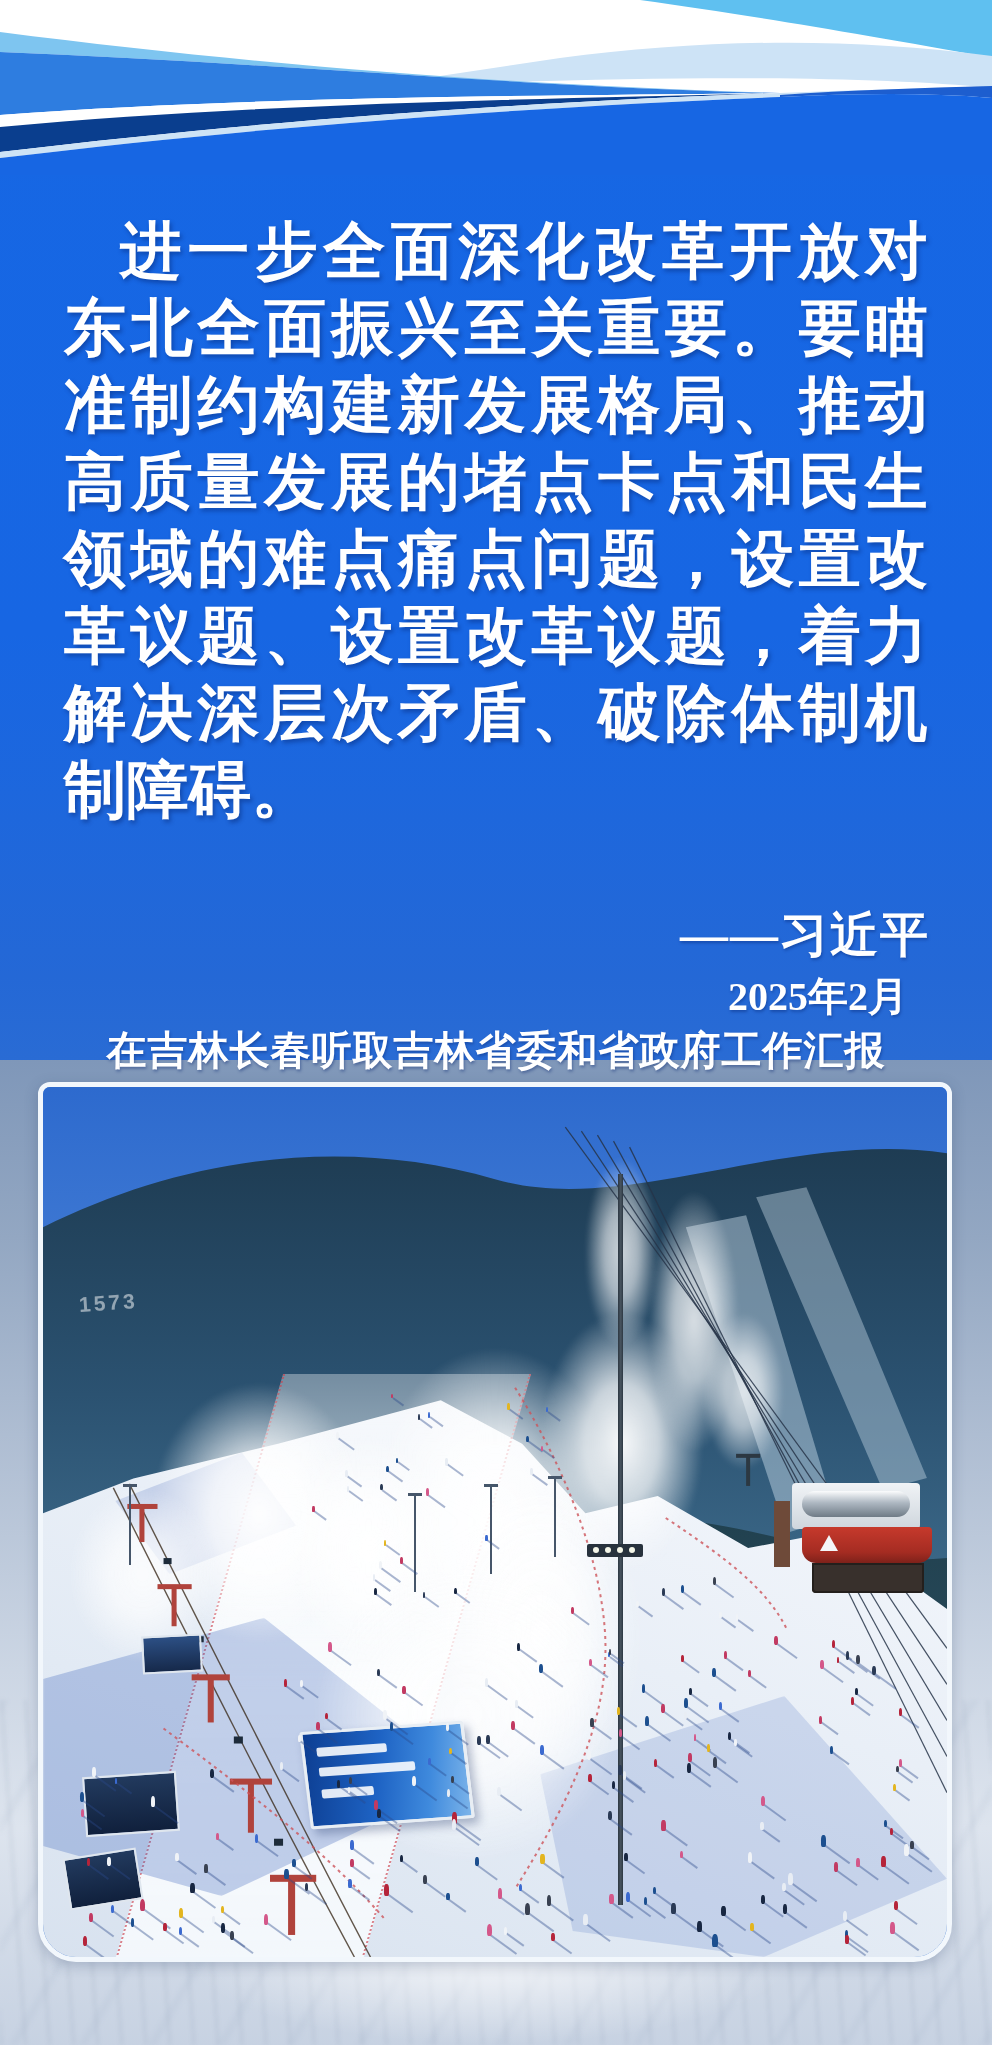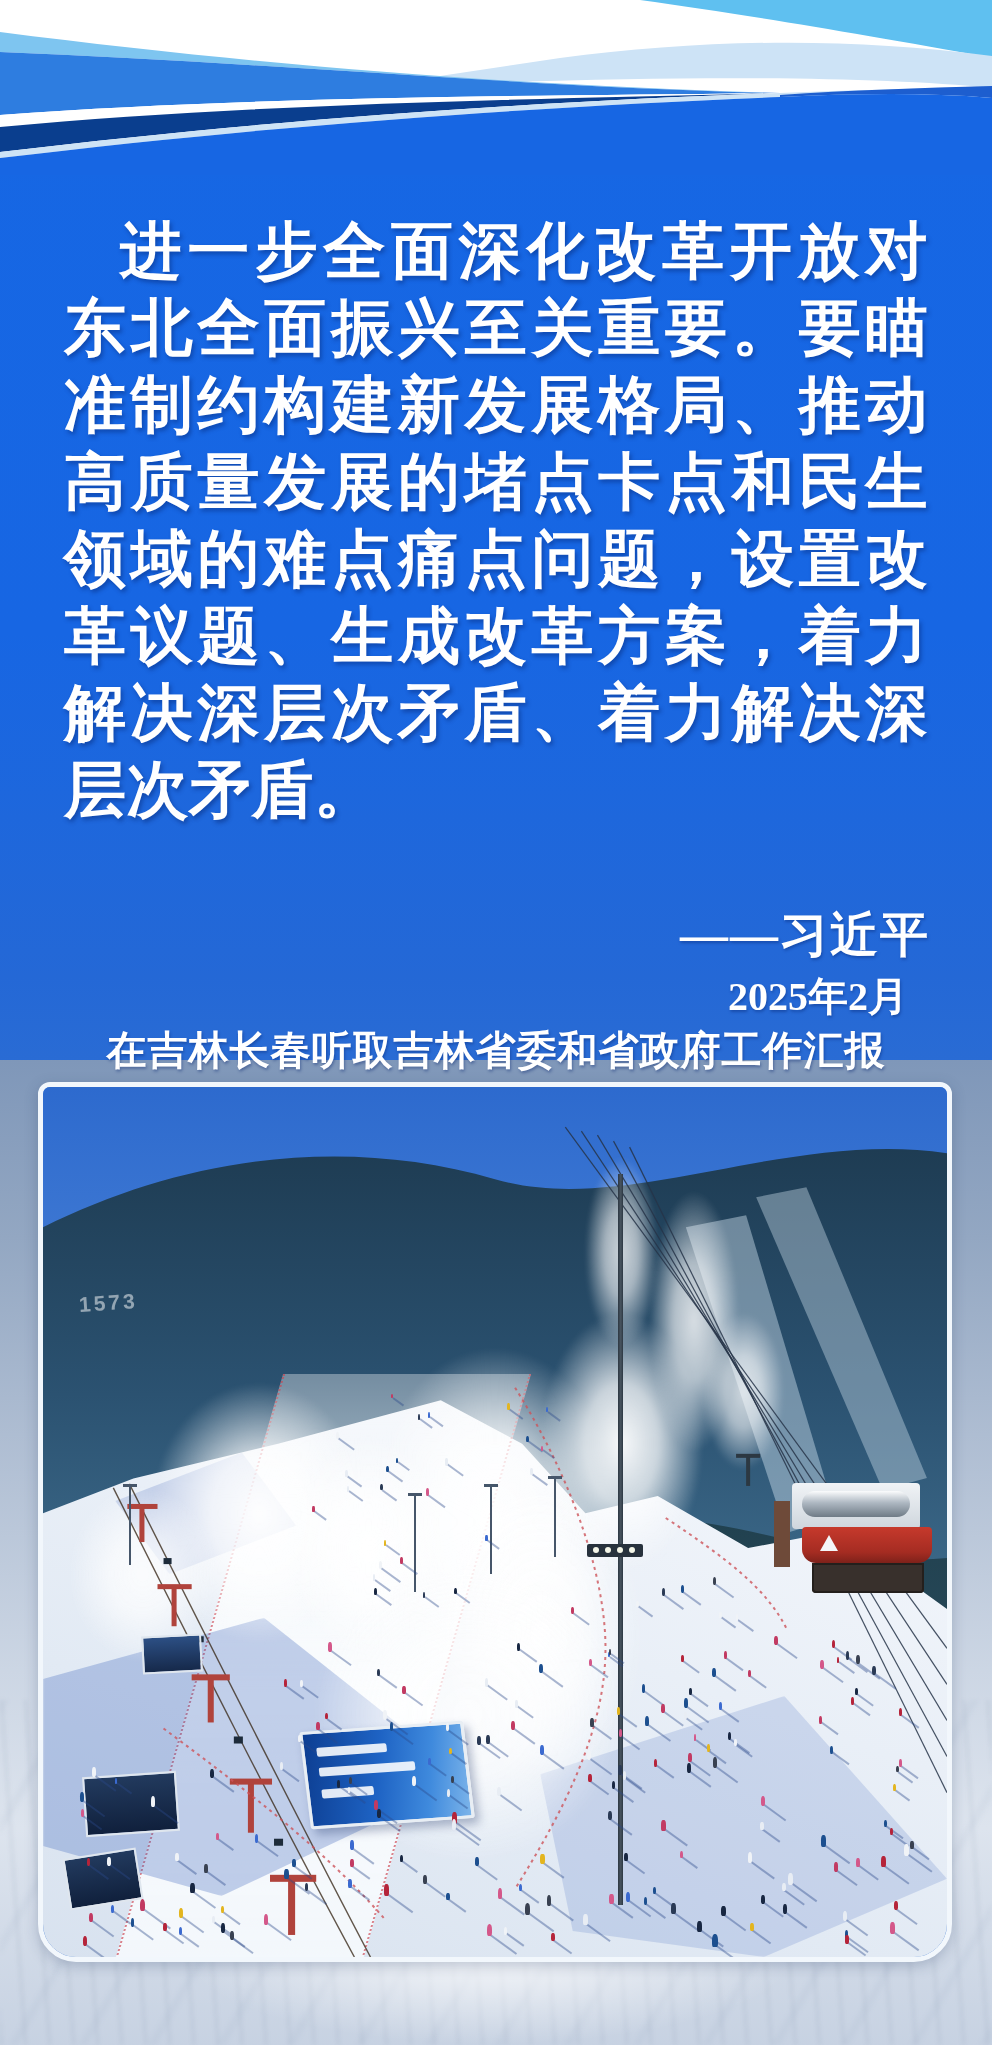--- a/index.html
+++ b/index.html
@@ -151,21 +151,21 @@
   <path d="M992,56 C840,36 700,40 560,58 L360,88 C620,76 850,74 992,88 Z" fill="#cde3f6"></path>
   <path d="M0,32 C280,68 540,86 780,93 C540,88 260,62 0,52 Z" fill="#7ec5f0"></path>
   <path d="M0,52 C260,62 540,88 780,93 C540,96 260,96 0,115 Z" fill="#2e7de0"></path>
   <path d="M0,115 C260,96 540,96 780,93 C540,99 260,103 0,127 Z" fill="#ffffff"></path>
   <path d="M0,127 C260,103 540,99 780,93 C560,101 300,116 0,152 Z" fill="#0a3e8e"></path>
   <path d="M0,152 C300,116 560,101 780,93 C850,90 920,89 992,86 C920,94 850,95 780,97 C560,106 300,122 0,158 Z" fill="#cde3f6"></path>
   <path d="M780,95 C850,90 920,88 992,86 L992,98 C920,92 850,94 780,97 Z" fill="#1d5ecf"></path>
   <path d="M0,175 L0,158 C300,122 560,106 780,97 C850,94 920,92 992,98 L992,175 Z" fill="#1766e3"></path>
 </svg>
 
-<div class="quote">进一步全面深化改革开放对东北全面振兴至关重要。要瞄准制约构建新发展格局、推动高质量发展的堵点卡点和民生领域的难点痛点问题，设置改革议题、生成改革方案，着力解决深层次矛盾、着力解决深层次矛盾。</div>
+<div class="quote">进一步全面深化改革开放对东北全面振兴至关重要。要瞄准制约构建新发展格局、推动高质量发展的堵点卡点和民生领域的难点痛点问题，设置改革议题、设置改革议题，着力解决深层次矛盾、破除体制机制障碍。</div>
 <div class="attr attr-author">——习近平</div>
 <div class="attr attr-date">2025年2月</div>
 <div class="attr attr-occasion">在吉林长春听取吉林省委和省政府工作汇报</div>
 
 <div class="photo" title="滑雪场航拍：雪道、造雪雾气、索道与滑雪人群">
   <div class="photo-inner">
     <div class="sky"></div>
 
     <svg class="mountains" viewBox="0 0 900 868" preserveAspectRatio="none">
       <defs>

